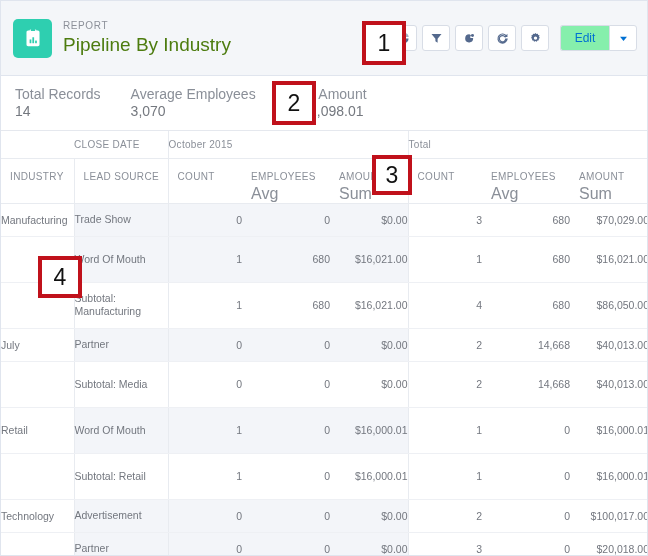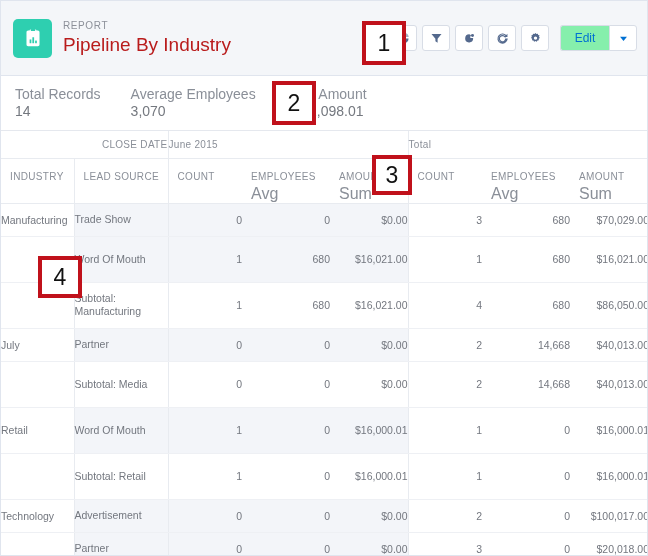--- a/index.html
+++ b/index.html
@@ -55,21 +55,21 @@
   .eyebrow {
     font-size: 10px;
     letter-spacing: 0.6px;
     color: #8c9099;
     text-transform: uppercase;
     line-height: 12px;
     margin-bottom: 1px;
   }
   .page-title {
     font-size: 19px;
-    color: #b91c1c;
+    color: #4d7c0f;
     line-height: 23px;
     font-weight: 400;
     white-space: nowrap;
   }
   .header-right {
     display: flex;
     align-items: center;
     flex: 0 0 auto;
     gap: 5px;
   }
@@ -174,21 +174,21 @@
 
   
   tr.grouprow td {
     height: 27px;
     border-bottom: 1px solid #e8ebf0;
     color: #8a8f98;
     font-size: 10px;
     letter-spacing: 0.3px;
   }
   td.gh-closedate {
-    text-align: right;
+    text-align: left;
     padding-right: 9px;
     text-transform: uppercase;
   }
   td.gh-period {
     padding-left: 9px;
     text-transform: none;
     letter-spacing: 0;
     font-size: 10.5px;
     color: #80858d;
     border-left: 1px solid #e8ebf0;
@@ -366,21 +366,21 @@
           <col class="c-emp">
           <col class="c-amt">
         <col class="c-count2">
           <col class="c-emp2">
           <col class="c-amt2">
       </colgroup>
       <tbody>
         <tr class="grouprow">
           <td></td>
           <td class="gh-closedate">CLOSE DATE</td>
-          <td class="gh-period" colspan="3">June 2015</td>
+          <td class="gh-period" colspan="3">October 2015</td>
           <td class="gh-total" colspan="3">Total</td>
         </tr>
 
         <tr class="colhead">
           <td class="left"><span>INDUSTRY</span></td>
           <td class="left sepleft"><span>LEAD SOURCE</span></td>
           <td class="left sepleft"><span>COUNT</span></td>
           <td class="left">
             <span>EMPLOYEES</span>
             <span class="subhead">Avg</span>

